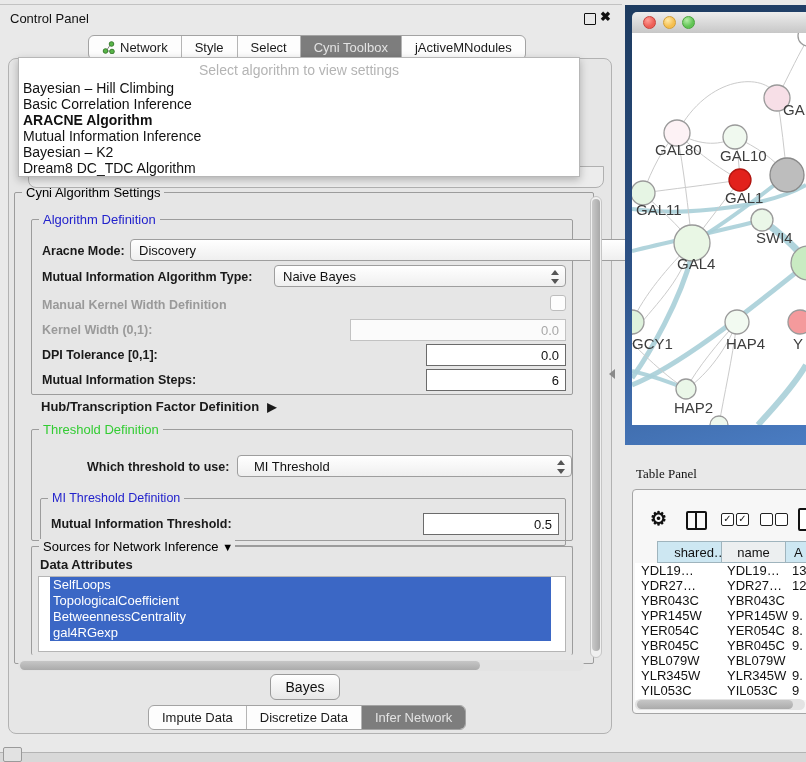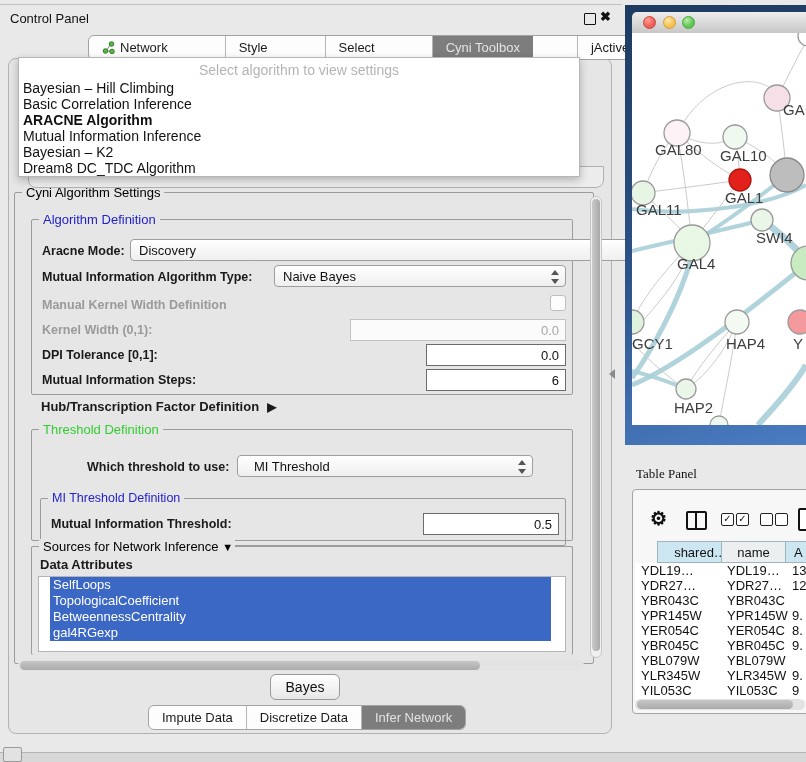--- a/index.html
+++ b/index.html
@@ -10,21 +10,21 @@
   .cp-titlebar{left:0;top:4px;width:622px;height:26px;border-top:1px solid #c2c2c2;}
   .cp-title{left:10px;top:11px;font-size:13px;color:#111;}
   .float-btn{left:584px;top:13px;width:10px;height:10px;border:1.5px solid #111;border-radius:1px;}
   .close-btn{left:600px;top:9px;font-size:13px;font-weight:bold;color:#111;}
   .tab-content{left:8px;top:58px;width:602px;height:674px;background:#e6e6e6;border:1px solid #b2b2b2;border-radius:8px;}
   
   .seg{display:flex;background:#fdfdfd;border:1px solid #a3a3a3;border-radius:6px;overflow:hidden;font-size:13px;color:#1a1a1a;}
   .seg .seg-item{padding:4px 13px;border-left:1px solid #b5b5b5;display:flex;align-items:center;gap:5px;white-space:nowrap;}
   .seg .seg-item:first-child{border-left:none;}
   .seg .sel{background:#7d7d7d;color:#e3e3e3;}
-  .top-tabs{left:88px;top:35px;gap:44px;}
+  .top-tabs{left:88px;top:35px;}
   .bottom-tabs{left:148px;top:705px;}
   
   .popup{left:18px;top:57px;width:560px;height:118px;background:#fff;border:1px solid #b7b7b7;box-shadow:0 3px 8px rgba(0,0,0,.25);z-index:30;}
   .popup .ph{height:22px;line-height:24px;text-align:center;color:#b4b4b4;font-size:14px;}
   .popup .opt{height:16px;line-height:16px;padding-left:4px;font-size:14px;color:#111;}
   .popup .bold{font-weight:bold;}
   .sliver{left:28px;top:166px;width:574px;height:20px;background:#ececec;border:1px solid #b0b0b0;border-radius:0 0 8px 8px;z-index:2;}
   
   .group{position:absolute;border:1px solid #9c9c9c;border-radius:2px;}
   .gtitle{position:absolute;top:-8px;left:7px;background:#e6e6e6;padding:0 4px;font-size:13px;white-space:nowrap;}
@@ -158,21 +158,21 @@
         </div>
     </div>
 
     <div class="expander" style="left:26px;top:206px;">
       <span>Hub/Transcription Factor Definition</span><span class="tri-r">▶</span>
     </div>
 
     <div class="group" style="left:16px;top:236px;width:540px;height:110px;">
       <span class="gtitle green">Threshold Definition</span>
       <span class="lbl" style="left:55px;top:30px;">Which threshold to use:</span>
-      <div class="combo" style="left:205px;top:25px;width:296px;padding-left:16px;">
+      <div class="combo" style="left:205px;top:25px;width:335px;padding-left:16px;">
         <span>MI Threshold</span>
         <span class="spin"></span>
       </div>
       <div class="group" style="left:8px;top:68px;width:524px;height:46px;">
         <span class="gtitle blue" style="font-size:12.5px;">MI Threshold Definition</span>
         <span class="lbl" style="left:10px;top:18px;">Mutual Information Threshold:</span>
         <div class="field" style="left:382px;top:14px;width:136px;">
             <span>0.5</span>
           </div>
       </div>

